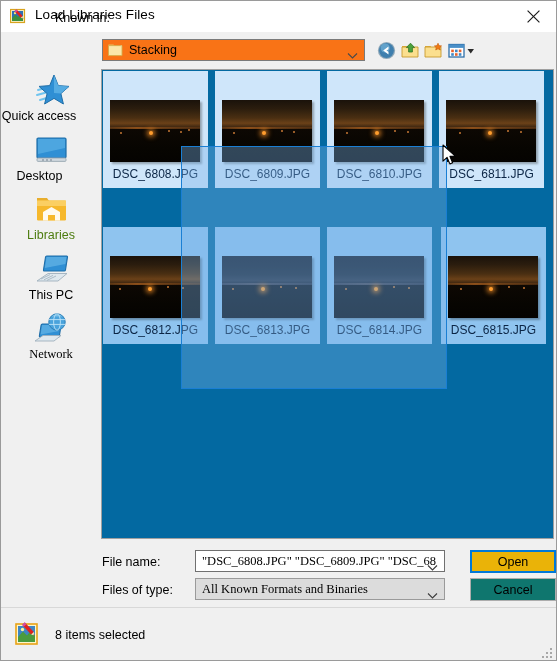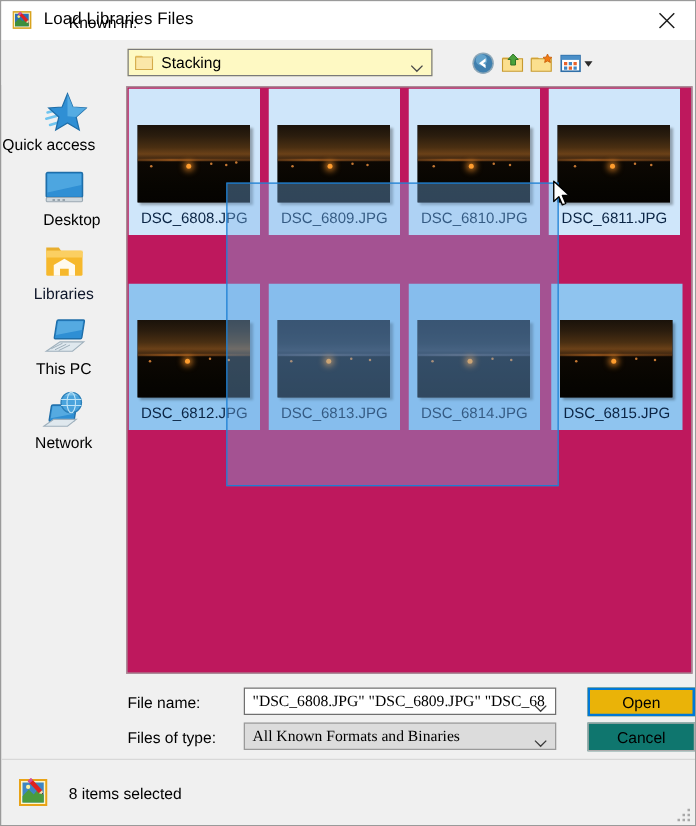--- a/index.html
+++ b/index.html
@@ -54,22 +54,22 @@
     width: 100%; height: 36px;
     background: #f0f0f0;
   }
   #lookin-label {
     position: absolute; left: 54px; top: 10px;
     font-size: 12.5px; color: #000;
     white-space: nowrap;
   }
   #lookin-combo {
     position: absolute; left: 101px; top: 38px;
-    width: 244px; height: 22px;
-    background: #fef9c3;
+    width: 263px; height: 22px;
+    background: #f97316;
     border: 1px solid #7a7a7a;
     box-sizing: border-box;
   }
   #lookin-folder-icon {
     position: absolute; left: 5px; top: 3px;
     width: 15px; height: 14px;
   }
   #lookin-value {
     position: absolute; left: 26px; top: 3px;
     font-size: 12.5px; color: #000;
@@ -86,21 +86,21 @@
   }
   #tb-back  { left: 376px; }
   #tb-up    { left: 400px; }
   #tb-new   { left: 423px; }
   #tb-views { left: 447px; width: 28px; }
 
   
   #file-panel {
     position: absolute; left: 100px; top: 68px;
     width: 453px; height: 470px;
-    background: #be185d;
+    background: #0369a1;
     border: 1px solid #a0a0a0;
     box-sizing: border-box;
     overflow: hidden;
   }
   .file-cell {
     position: absolute;
     width: 105px; height: 117px;
     background: #cfe6fa;
   }
   .file-cell.sel-tint { background: #8fc4ef; }
@@ -344,34 +344,34 @@
       <span style="position:absolute;left:33px;top:2px;">
         <svg width="35" height="30" viewBox="0 0 35 30">
           <rect x="3" y="3" width="29" height="20" rx="1.2" fill="#2f8fd4" stroke="#1f6ea8" stroke-width="1.2"></rect>
           <path d="M4 4 L31 4 L31 13 L4 19 Z" fill="#63b6e8" opacity="0.6"></path>
           <rect x="3" y="23" width="29" height="3.4" rx="1" fill="#cfd8de" stroke="#9aa8b2" stroke-width="0.9"></rect>
           <rect x="8" y="24.3" width="2" height="1.4" fill="#8f9ba5"></rect>
           <rect x="12" y="24.3" width="2" height="1.4" fill="#8f9ba5"></rect>
           <rect x="16" y="24.3" width="2" height="1.4" fill="#8f9ba5"></rect>
         </svg>
       </span>
-      <div style="position:absolute;left:0;top:36px;width:77px;text-align:center;font-size:12.5px;color:#000;margin-left:18px;">Desktop</div>
+      <div style="position:absolute;left:0;top:36px;width:77px;text-align:center;font-size:12.5px;color:#000;">Desktop</div>
     </div>
 
     <div style="position:absolute;left:0;top:191px;width:100px;height:64px;">
       <span style="position:absolute;left:34px;top:2px;">
         <svg width="33" height="30" viewBox="0 0 33 30">
           <path d="M2 4 L12 4 L14.5 7.5 L2 7.5 Z" fill="#e8ae2e"></path>
           <rect x="2" y="6.5" width="29" height="20" rx="1.2" fill="#f6b82c"></rect>
           <rect x="2" y="6.5" width="29" height="5.5" fill="#fbcf62"></rect>
           <path d="M8 26.5 L8 18 L16.5 13 L25 18 L25 26.5 Z" fill="#ffffff" opacity="0.92"></path>
           <path d="M13 26.5 L13 21 L20 21 L20 26.5 Z" fill="#f6b82c"></path>
         </svg>
       </span>
-      <div style="position:absolute;left:0;top:36px;width:100px;text-align:center;font-size:12.5px;color:#0f172a;">Libraries</div>
+      <div style="position:absolute;left:0;top:36px;width:100px;text-align:center;font-size:12.5px;color:#4d7c0f;">Libraries</div>
     </div>
 
     <div style="position:absolute;left:0;top:251px;width:100px;height:64px;">
       <span style="position:absolute;left:33px;top:2px;">
         <svg width="35" height="30" viewBox="0 0 35 30">
           <g transform="skewX(-9)">
             <rect x="12" y="2" width="22" height="15" rx="1" fill="#2f8fd4" stroke="#1f6ea8" stroke-width="1.1"></rect>
             <path d="M13 3 L33 3 L33 10 L13 14 Z" fill="#6fbdea" opacity="0.6"></path>
           </g>
           <path d="M3 27 L14 19.5 L33 19.5 L24 27 Z" fill="#dfe8ee" stroke="#9fb0bc" stroke-width="0.9"></path>
@@ -388,21 +388,21 @@
             <rect x="9" y="11" width="20" height="13" rx="1" fill="#2f8fd4" stroke="#1f6ea8" stroke-width="1.1"></rect>
             <path d="M10 12 L28 12 L28 18 L10 21.5 Z" fill="#6fbdea" opacity="0.6"></path>
           </g>
           <path d="M1 28 L9 22.5 L27 22.5 L20 28 Z" fill="#dfe8ee" stroke="#9fb0bc" stroke-width="0.9"></path>
           <circle cx="23" cy="9" r="8.2" fill="#4aa3dc" stroke="#2b7fb8" stroke-width="1"></circle>
           <ellipse cx="23" cy="9" rx="3.4" ry="8.2" fill="none" stroke="#bfe4f7" stroke-width="0.9"></ellipse>
           <path d="M14.9 6.6 L31.1 6.6 M14.9 11.4 L31.1 11.4" stroke="#bfe4f7" stroke-width="0.9"></path>
           <path d="M17.5 3.4 A 8.2 8.2 0 0 1 28.5 3.4 Z" fill="#a8dcf5" opacity="0.55"></path>
         </svg>
       </span>
-      <div style="position:absolute;left:0;top:36px;width:100px;text-align:center;font-size:12.5px;color:#000;">Network</div>
+      <div style="position:absolute;left:0;top:36px;width:100px;text-align:center;font-size:12.5px;color:#000;font-family:Liberation Serif, serif;">Network</div>
     </div>
 
   </div>
 
   <div id="file-panel">
 
     <div class="file-cell" style="left:1px;  top:1px;">
       <div class="thumb">
         <div class="sky"></div>
           <div class="horizon"></div>

